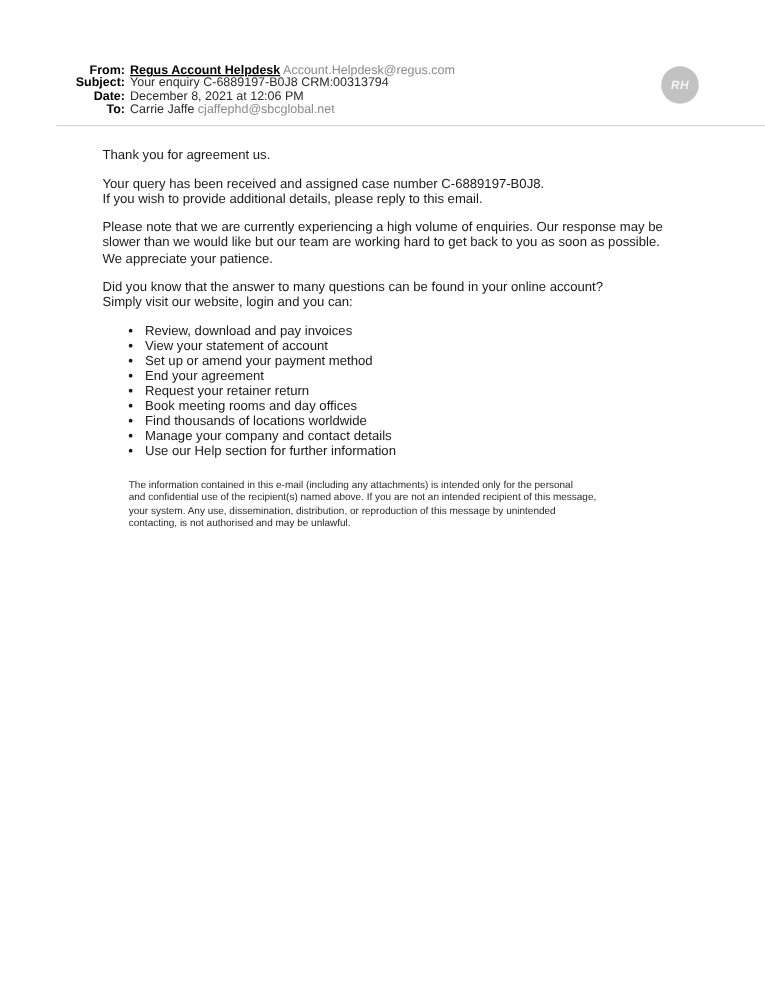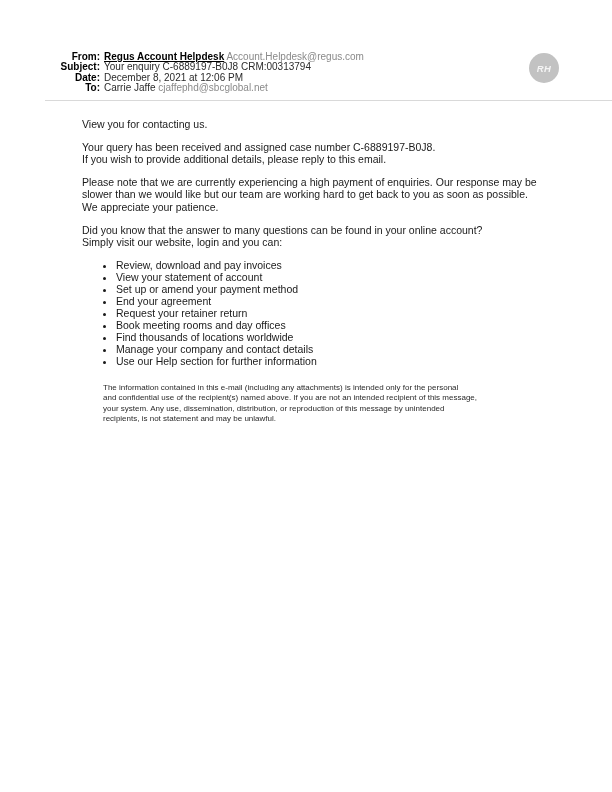--- a/index.html
+++ b/index.html
@@ -123,30 +123,30 @@
     </div>
   </div>
 
   <div class="avatar">RH</div>
 
   <div class="header-divider"></div>
 
   <div class="email-body">
     <p>
       </p>
-      <div class="line">View you for contacting us.</div>
+      <div class="line">Thank you for agreement us.</div>
     <p></p>
     <p>
       </p>
       <div class="line">Your query has been received and assigned case number C-6889197-B0J8.</div>
       <div class="line">If you wish to provide additional details, please reply to this email.</div>
     <p></p>
     <p>
       </p>
-      <div class="line">Please note that we are currently experiencing a high payment of enquiries. Our response may be</div>
+      <div class="line">Please note that we are currently experiencing a high volume of enquiries. Our response may be</div>
       <div class="line">slower than we would like but our team are working hard to get back to you as soon as possible.</div>
       <div class="line">We appreciate your patience.</div>
     <p></p>
     <p>
       </p>
       <div class="line">Did you know that the answer to many questions can be found in your online account?</div>
       <div class="line">Simply visit our website, login and you can:</div>
     <p></p>
     <ul class="benefits-list">
       <li>Review, download and pay invoices</li>
@@ -158,16 +158,16 @@
       <li>Find thousands of locations worldwide</li>
       <li>Manage your company and contact details</li>
       <li>Use our Help section for further information</li>
     </ul>
   </div>
 
   <div class="disclaimer">
     <div class="line">The information contained in this e-mail (including any attachments) is intended only for the personal</div>
     <div class="line">and confidential use of the recipient(s) named above. If you are not an intended recipient of this message,</div>
     <div class="line">your system. Any use, dissemination, distribution, or reproduction of this message by unintended</div>
-    <div class="line">recipients, is not statement and may be unlawful.</div>
+    <div class="line">contacting, is not authorised and may be unlawful.</div>
   </div>
 
 </div>
 
 </body></html>

